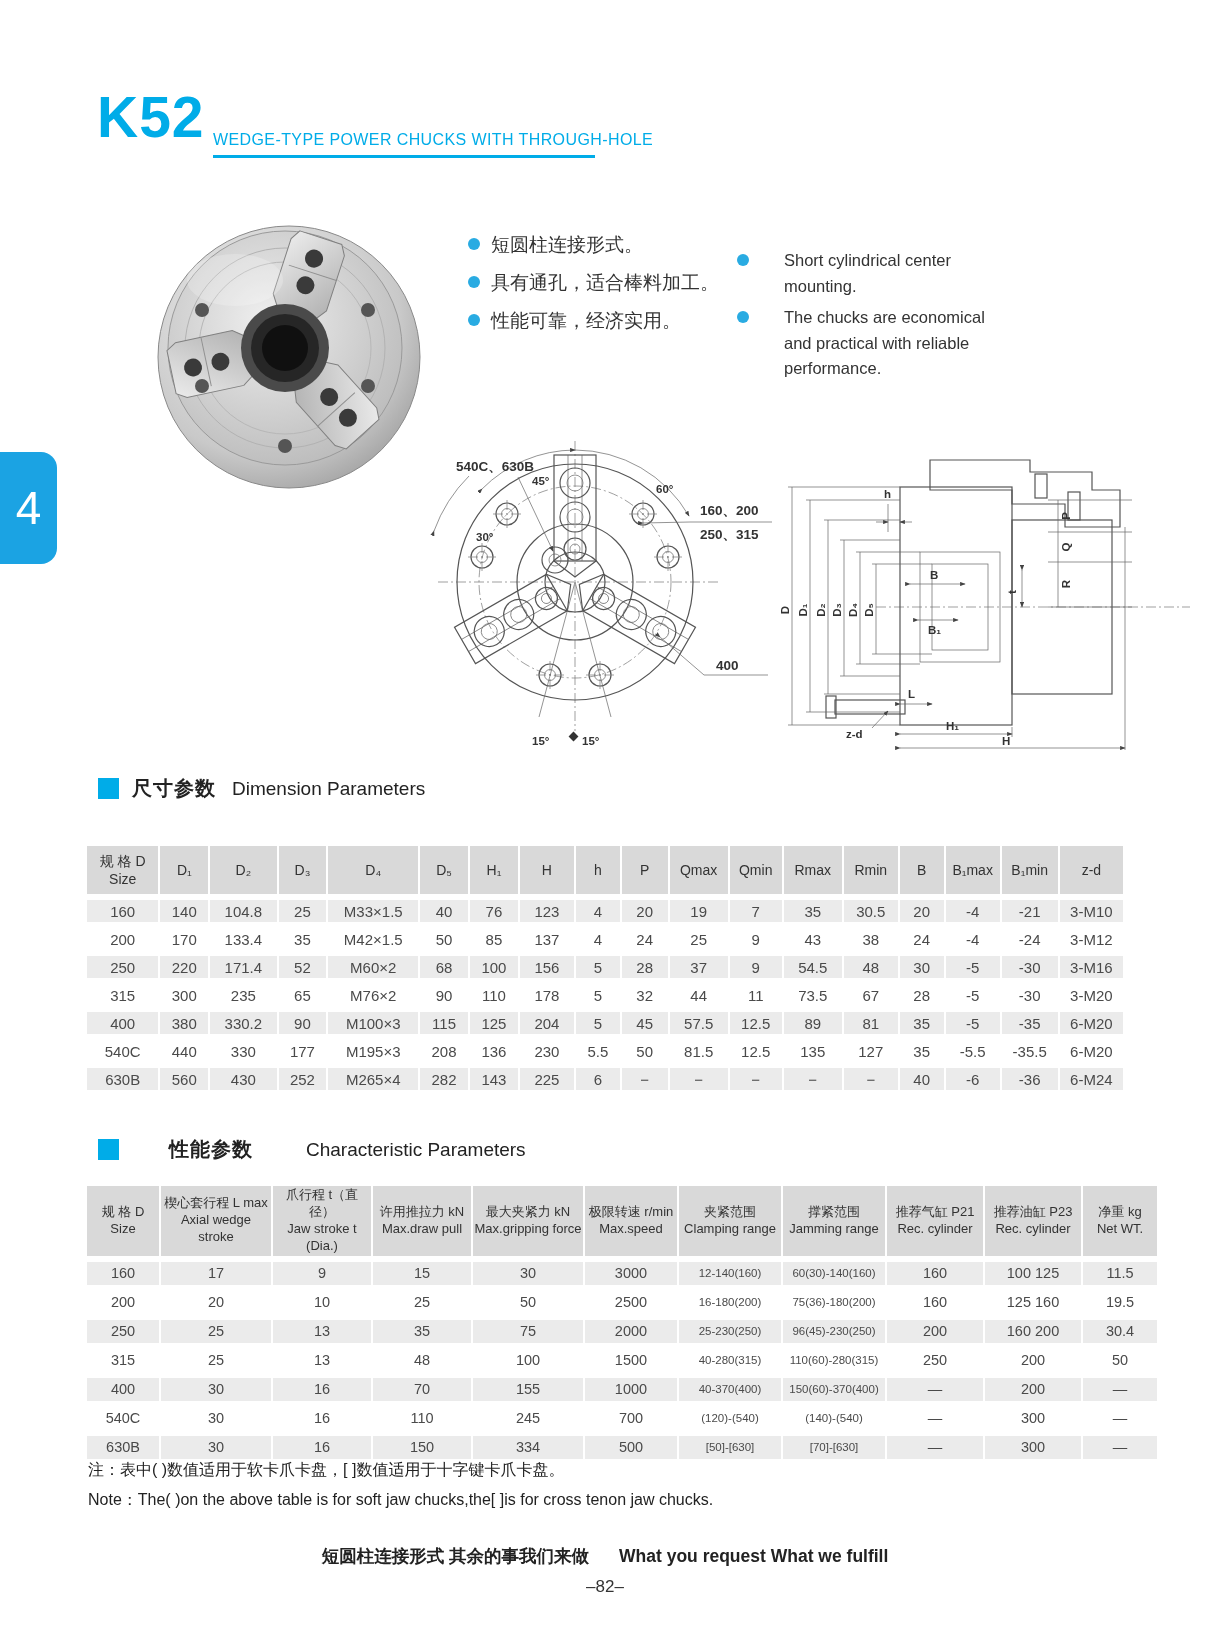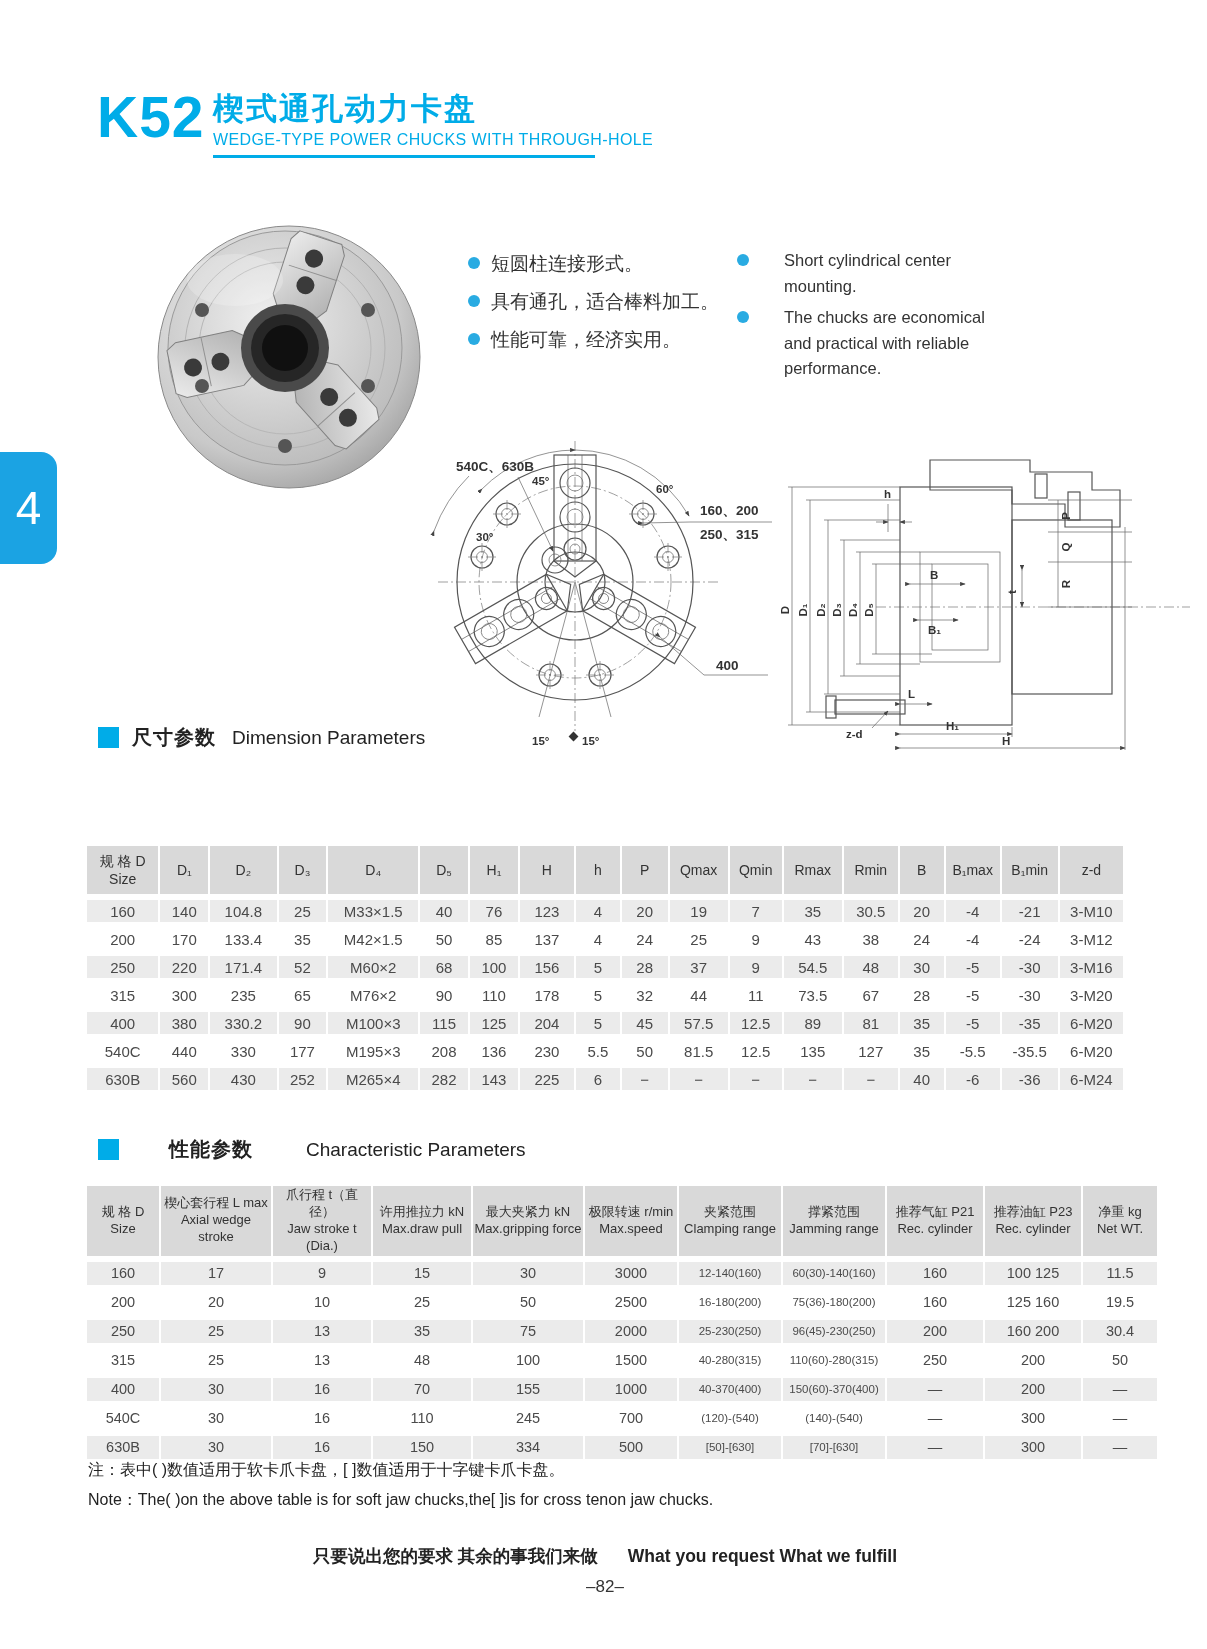--- a/index.html
+++ b/index.html
@@ -11,39 +11,39 @@
   .title-en{position:absolute;left:213px;top:131px;font-size:16px;color:#00ACE8;letter-spacing:.4px;font-weight:500;}
   .title-rule{position:absolute;left:213px;top:155px;width:382px;height:3px;background:#00ACE8;}
   
   .side-tab{position:absolute;left:0;top:452px;width:57px;height:112px;background:#1BA3E3;
             border-radius:0 16px 16px 0;display:flex;align-items:center;justify-content:center;
             color:#fff;font-size:46px;}
   
   .feat{list-style:none;position:absolute;margin:0;padding:0;}
   .feat li{display:flex;margin-bottom:9px;color:#333;}
   .feat .dot{width:12px;height:12px;border-radius:50%;background:#29ABE2;flex:none;margin-top:6px;margin-right:11px;}
-  .feat.zh{left:468px;top:251px;font-size:19px;}
+  .feat.zh{left:468px;top:232px;font-size:19px;}
   .feat.zh li{margin-bottom:12px;}
   .feat.en{left:737px;top:248px;width:262px;font-size:16.5px;}
   .feat.en li{line-height:1.55;margin-bottom:6px;gap:24px;}
   
   .photo-svg{position:absolute;left:135px;top:210px;}
   .front-svg{position:absolute;left:420px;top:425px;}
   .section-svg{position:absolute;left:780px;top:432px;}
   .ln{fill:none;stroke:#555;stroke-width:1.2;}
   .thin{fill:none;stroke:#666;stroke-width:.7;}
   .cl{fill:none;stroke:#777;stroke-width:.7;stroke-dasharray:10 3 2 3;}
   .dlbl{font-size:11.5px;font-weight:600;fill:#333;}
   .dlbl2{font-size:13.5px;font-weight:bold;fill:#333;}
   
   .sec-title{position:absolute;left:98px;display:flex;align-items:center;}
   .sec-title .sq{width:21px;height:21px;background:#00ACE8;margin-right:13px;}
   .sec-title .zh{font-size:20px;font-weight:bold;color:#222;letter-spacing:1px;}
   .sec-title .en{font-size:19px;color:#222;margin-left:16px;}
-  .sec-title.dim{top:724px;}
+  .sec-title.dim{top:775px;}
   .sec-title.chr{top:1136px;gap:37px;}
   
   table{position:absolute;left:85px;border-collapse:separate;border-spacing:2px 6px;table-layout:fixed;}
   th{background:#D9D9D9;color:#333;font-weight:normal;white-space:pre-line;line-height:1.3;text-align:center;vertical-align:middle;}
   td{background:#fff;color:#4a4a4a;text-align:center;vertical-align:middle;height:22px;padding:0 1px;}
   tbody tr:nth-child(odd) td{background:#EBEBEB;}
   .dim-table{top:840px;width:1040px;}
   .dim-table th{height:46px;font-size:14px;}
   .dim-table td{font-size:15px;}
   .char-table{top:1180px;width:1040px;}
@@ -55,21 +55,20 @@
   .slogan{position:absolute;left:85px;top:1544px;width:1040px;text-align:center;font-size:17.5px;font-weight:bold;color:#222;}
   .slogan .zh{margin-right:30px;}
   .pagenum{position:absolute;left:85px;top:1577px;width:1040px;text-align:center;font-size:17px;color:#333;}
 </style>
 </head>
 <body>
 
 <div class="page">
 
   <div class="model">K52</div>
-  <div class="title-zh">楔式通孔动力卡盘</div>
   <div class="title-en">WEDGE-TYPE POWER CHUCKS WITH THROUGH-HOLE</div>
   <div class="title-rule"></div>
 
   <div class="side-tab">
     <span>4</span>
   </div>
 
   <svg class="photo-svg" width="305" height="285" viewBox="0 0 305 285">
     <defs>
       <radialGradient id="gb" cx="40%" cy="35%" r="75%">
@@ -618,17 +617,17 @@
         </tr>
       </tbody>
   </table>
 
   <div class="notes">
     <div>注：表中(  )数值适用于软卡爪卡盘，[  ]数值适用于十字键卡爪卡盘。</div>
     <div>Note：The(  )on the above table is for soft jaw chucks,the[  ]is for cross tenon jaw chucks.</div>
   </div>
 
   <div class="slogan">
-    <span class="zh">只要说出您的要求  其余的事我们来做</span><span class="en">What you request  What we fulfill</span>
+    <span class="zh">短圆柱连接形式  其余的事我们来做</span><span class="en">What you request  What we fulfill</span>
   </div>
   <div class="pagenum">–82–</div>
 
 </div>
 
 </body></html>

